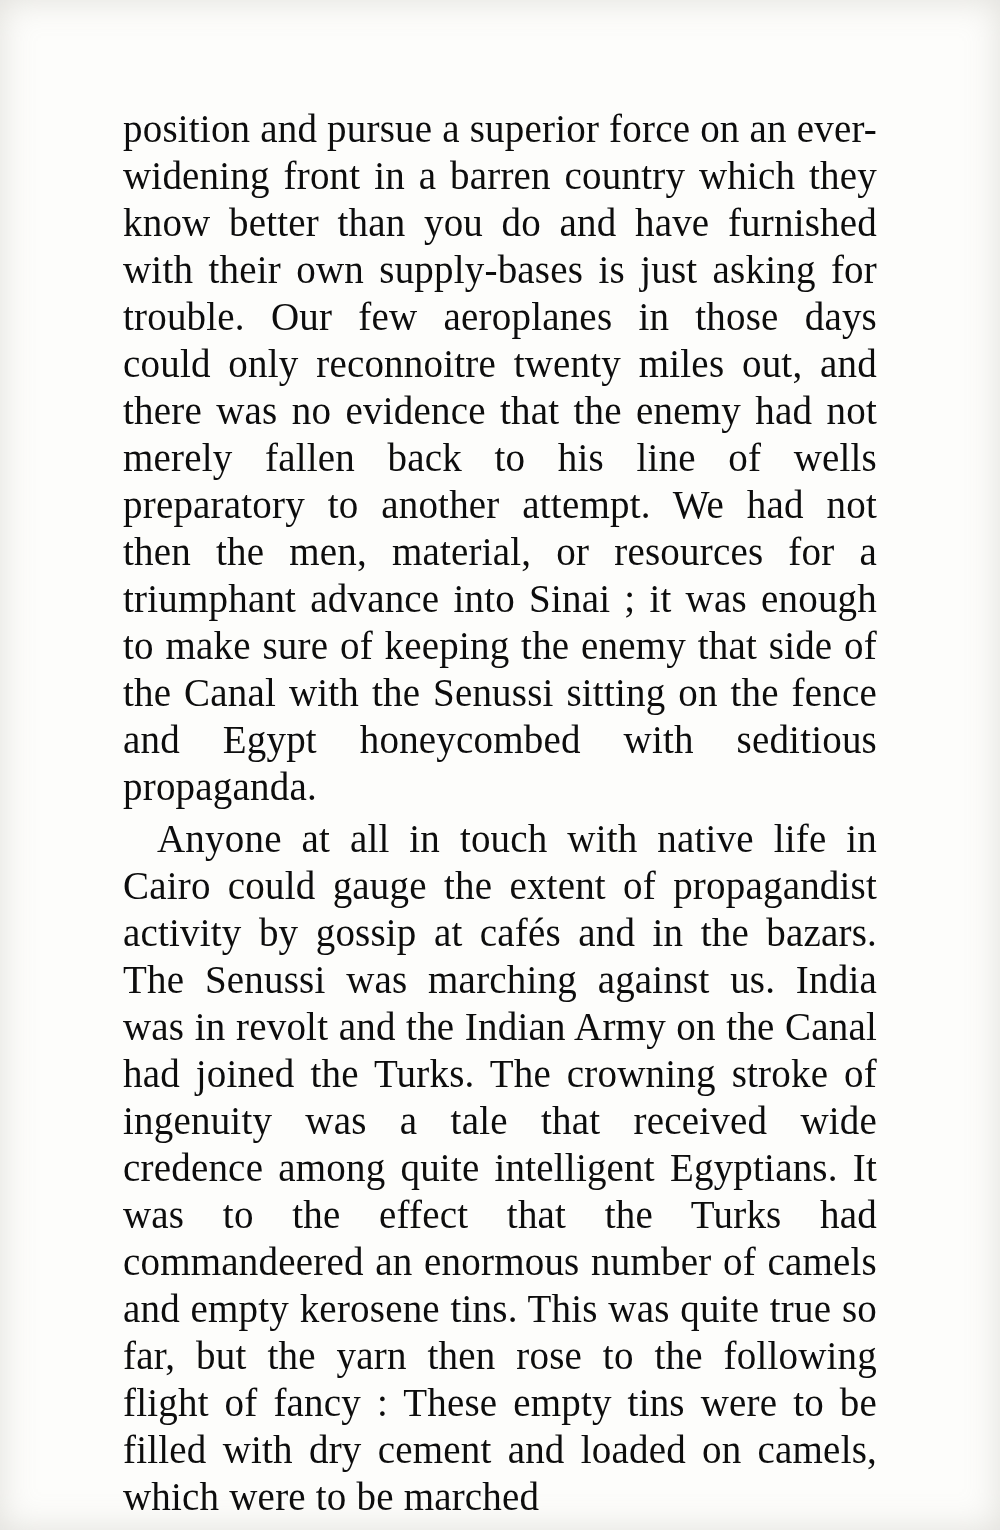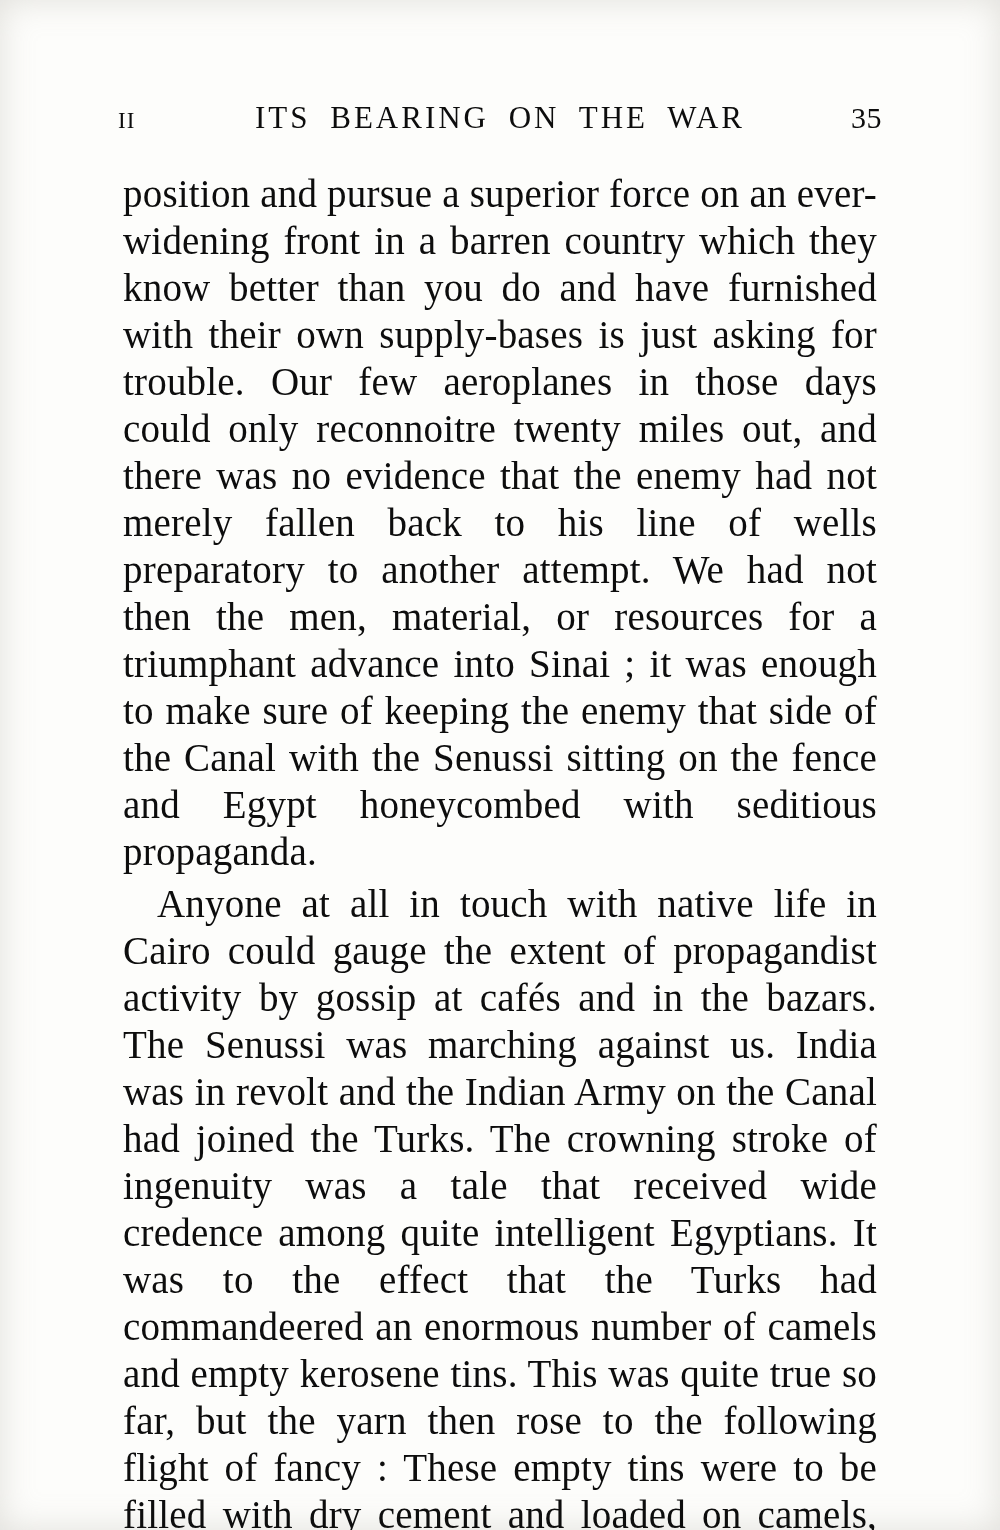--- a/index.html
+++ b/index.html
@@ -87,23 +87,18 @@
     letter-spacing: 3px;
     box-sizing: border-box;
   }
 </style>
 </head>
 <body>
 
 <div class="page">
   <div class="content">
 
-    <div class="running-head">
-      <span class="rh-chapter">II</span>
-      <span class="rh-title">ITS BEARING ON THE WAR</span>
-      <span class="rh-page">35</span>
-    </div>
 
     <p class="body-par">position and pursue a superior force on an ever-widening front in a barren country which they know better than you do and have furnished with their own supply-bases is just asking for trouble.  Our few aeroplanes in those days could only reconnoitre twenty miles out, and there was no evidence that the enemy had not merely fallen back to his line of wells preparatory to another attempt.  We had not then the men, material, or resources for a triumphant advance into Sinai ; it was enough to make sure of keeping the enemy that side of the Canal with the Senussi sitting on the fence and Egypt honeycombed with seditious propaganda.</p>
     <p class="body-par">Anyone at all in touch with native life in Cairo could gauge the extent of propagandist activity by gossip at cafés and in the  bazars.  The Senussi was marching against us.  India was in revolt and the Indian Army on the Canal had joined the Turks.  The crowning stroke of ingenuity was a tale that received wide credence among quite intelligent Egyptians.  It was to the effect that the Turks had commandeered an enormous number of camels and empty kerosene tins.  This was quite true so far, but the yarn then rose to the following flight of fancy : These empty tins were to be filled with dry cement and loaded on camels, which were to be marched</p>
 
   </div>
 </div>
 
 </body></html>

